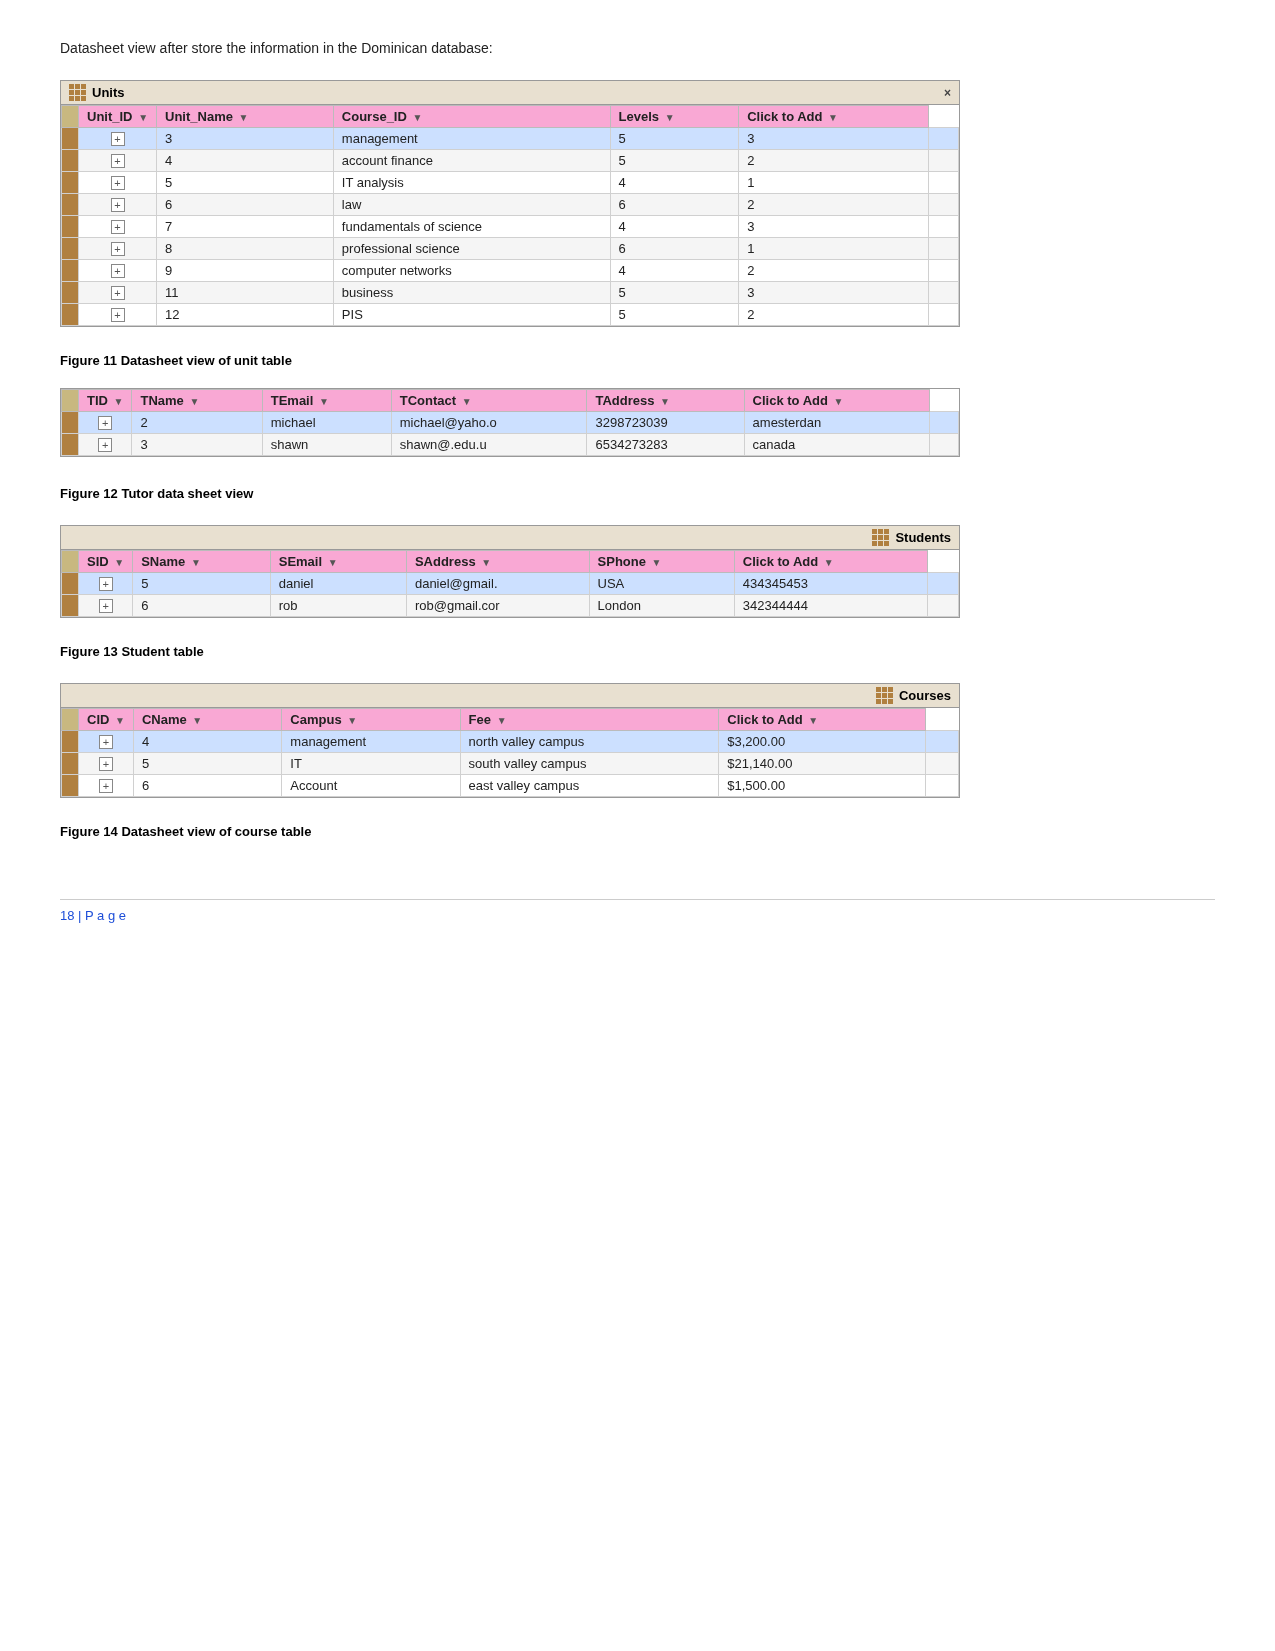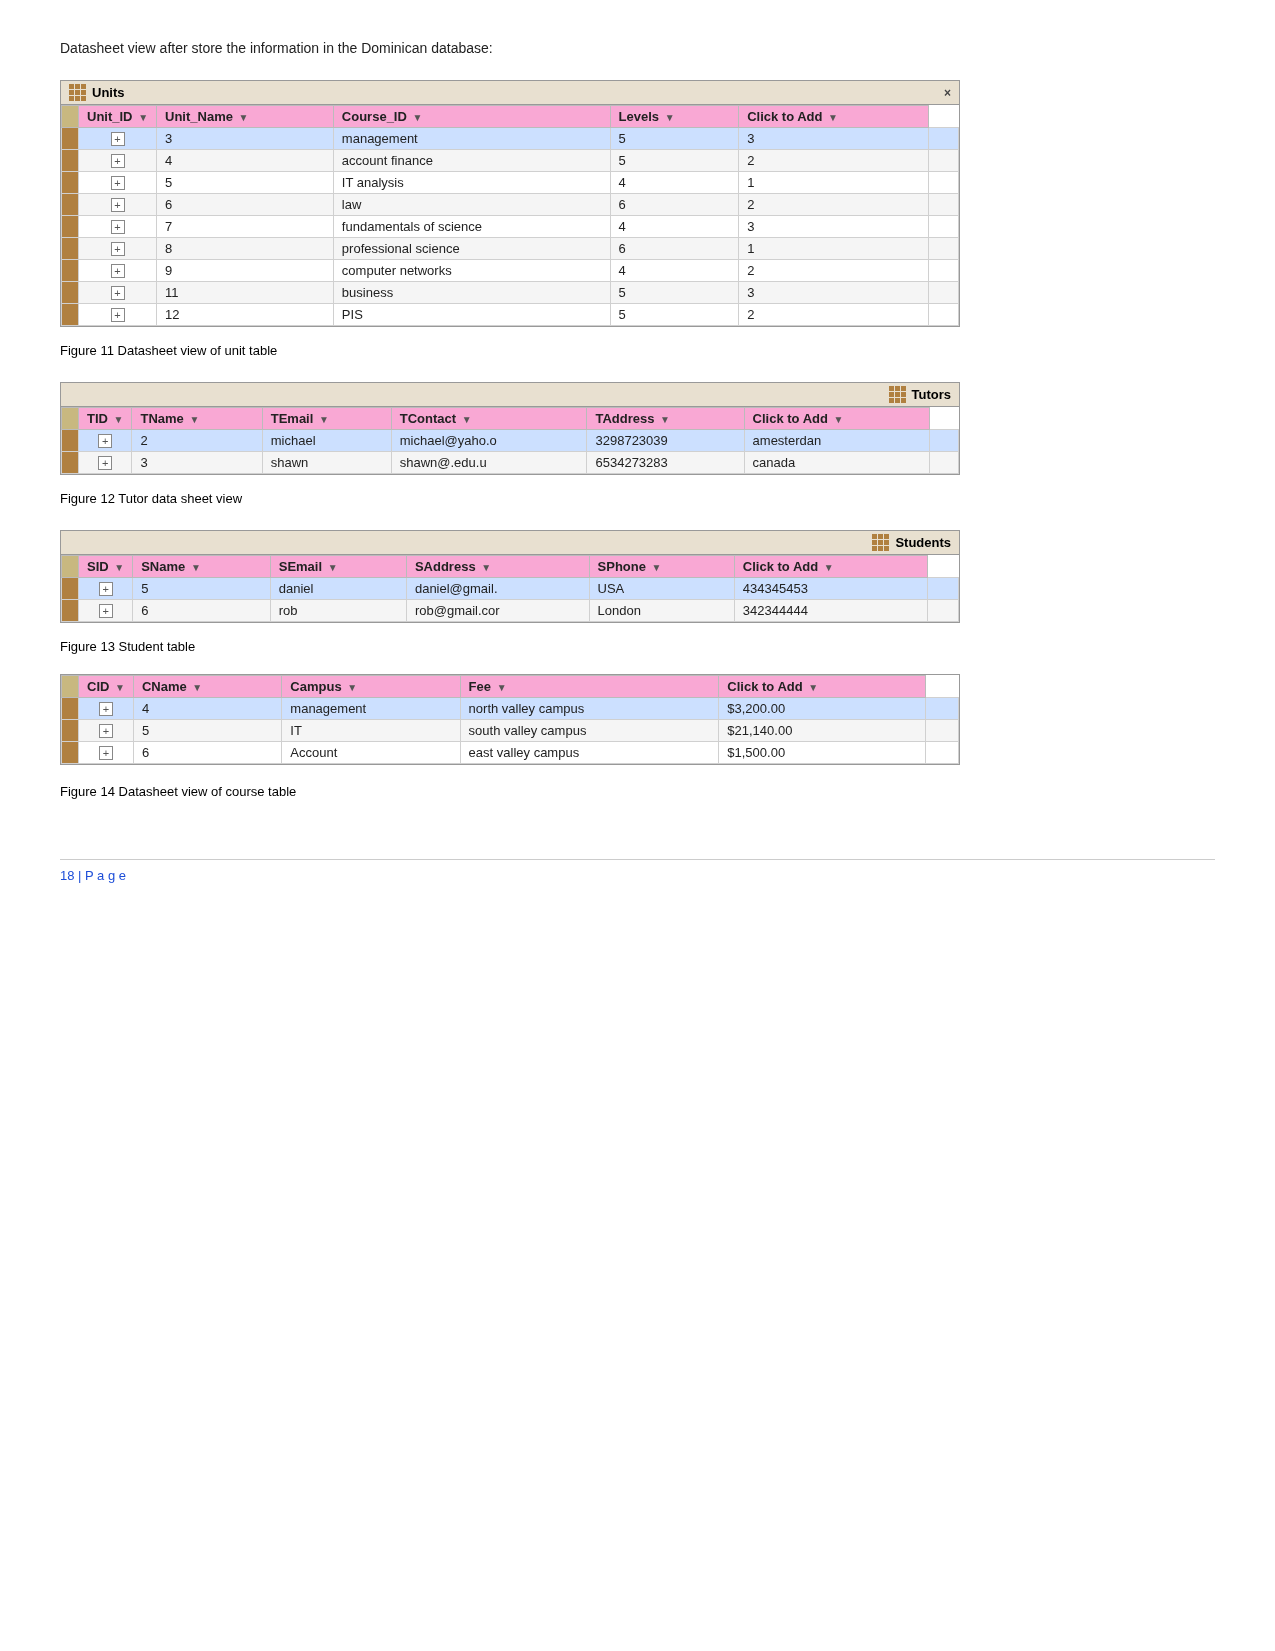--- a/index.html
+++ b/index.html
@@ -120,23 +120,23 @@
       font-size: 11px;
       color: #555;
       cursor: pointer;
     }
 
     .click-to-add {
       color: #666;
     }
 
     .figure-caption {
-      font-weight: normal;
+      font-weight: bold;
       font-size: 13px;
-      margin-top: 8px;
+      margin-top: 18px;
       margin-bottom: 20px;
     }
 
     .page-footer {
       border-top: 1px solid #ccc;
       margin-top: 60px;
       padding-top: 8px;
       font-size: 13px;
       color: #1d4ed8;
     }
@@ -287,34 +287,20 @@
       <td>2</td>
       <td></td>
     </tr>
       </tbody>
   </table>
 </div>
 <div class="figure-caption">Figure 11 Datasheet view of unit table</div>
 
 
 <div class="db-table-container">
-  <div class="db-table-titlebar">
-    <div class="grid-icon">
-      <span></span>
-        <span></span>
-        <span></span>
-      <span></span>
-        <span></span>
-        <span></span>
-      <span></span>
-        <span></span>
-        <span></span>
-    </div>
-    <span>Tutors</span>
-  </div>
   <table class="db-table">
     <thead>
       <tr>
         <th class="header-selector"></th>
         <th>TID <span class="sort-arrow">▼</span></th>
         <th>TName <span class="sort-arrow">▼</span></th>
         <th>TEmail <span class="sort-arrow">▼</span></th>
         <th>TContact <span class="sort-arrow">▼</span></th>
         <th>TAddress <span class="sort-arrow">▼</span></th>
         <th class="click-to-add">Click to Add <span class="sort-arrow">▼</span></th>
@@ -403,20 +389,34 @@
       <td>342344444</td>
       <td></td>
     </tr>
       </tbody>
   </table>
 </div>
 <div class="figure-caption">Figure 13 Student table</div>
 
 
 <div class="db-table-container">
+  <div class="db-table-titlebar">
+    <div class="grid-icon">
+      <span></span>
+        <span></span>
+        <span></span>
+      <span></span>
+        <span></span>
+        <span></span>
+      <span></span>
+        <span></span>
+        <span></span>
+    </div>
+    <span>Courses</span>
+  </div>
   <table class="db-table">
     <thead>
       <tr>
         <th class="header-selector"></th>
         <th>CID <span class="sort-arrow">▼</span></th>
         <th>CName <span class="sort-arrow">▼</span></th>
         <th>Campus <span class="sort-arrow">▼</span></th>
         <th>Fee <span class="sort-arrow">▼</span></th>
         <th class="click-to-add">Click to Add <span class="sort-arrow">▼</span></th>
       </tr>

